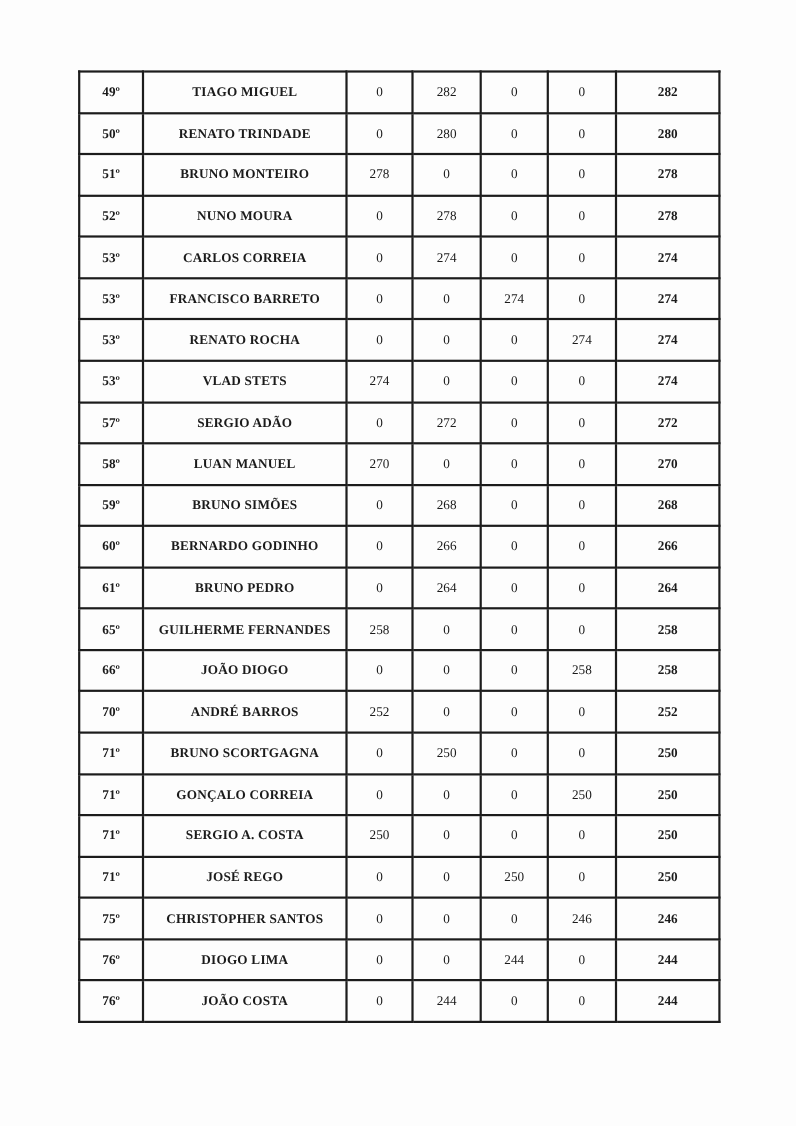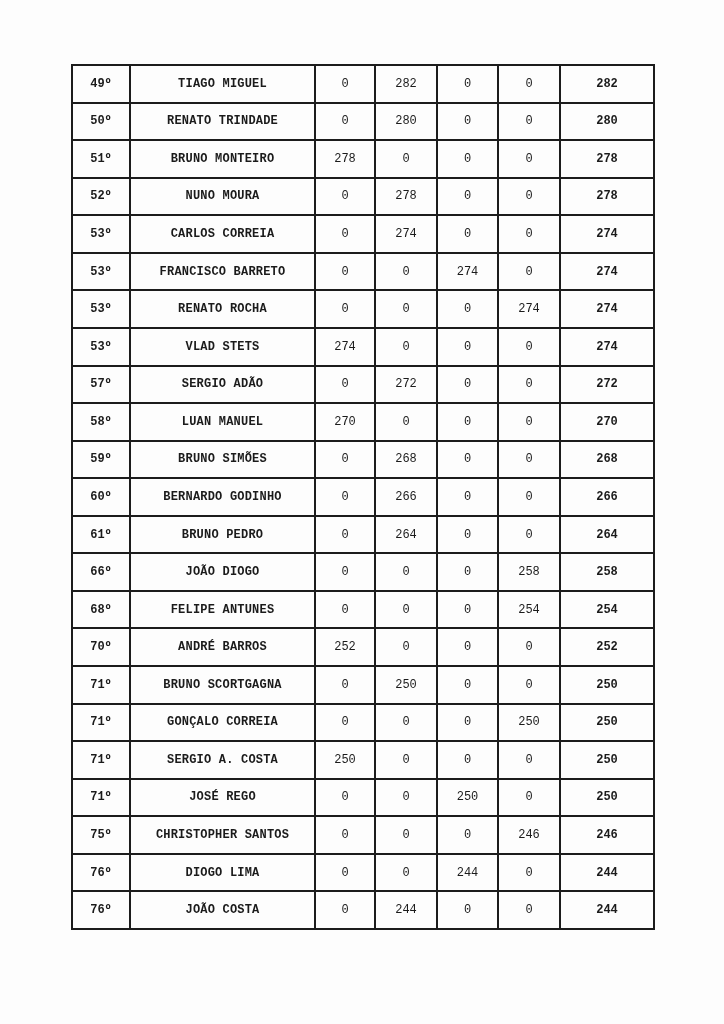--- a/index.html
+++ b/index.html
@@ -5,21 +5,21 @@
   html, body {
     margin: 0;
     padding: 0;
     background: #ffffff;
   }
   .page {
     position: relative;
     width: 724px;
     height: 1024px;
     background: #fdfdfd;
-    font-family: Liberation Mono, monospace;
+    font-family: Liberation Serif, serif;
     overflow: hidden;
   }
   table.ranking-table {
     position: absolute;
     left: 71px;
     top: 64px;
     width: 582px;
     height: 866px;
     border-collapse: collapse;
     table-layout: fixed;
@@ -165,36 +165,36 @@
         <tr>
           <td class="rank-cell">61º</td>
           <td class="name-cell">BRUNO PEDRO</td>
           <td class="num-cell">0</td>
           <td class="num-cell">264</td>
           <td class="num-cell">0</td>
           <td class="num-cell">0</td>
           <td class="total-cell">264</td>
         </tr>
         <tr>
+          <td class="rank-cell">65º</td>
+          <td class="name-cell">GUILHERME FERNANDES</td>
+          <td class="num-cell">258</td>
+          <td class="num-cell">0</td>
+          <td class="num-cell">0</td>
+          <td class="num-cell">0</td>
+          <td class="total-cell">258</td>
+        </tr>
+        <tr>
           <td class="rank-cell">66º</td>
           <td class="name-cell">JOÃO DIOGO</td>
           <td class="num-cell">0</td>
           <td class="num-cell">0</td>
           <td class="num-cell">0</td>
           <td class="num-cell">258</td>
           <td class="total-cell">258</td>
-        </tr>
-        <tr>
-          <td class="rank-cell">68º</td>
-          <td class="name-cell">FELIPE ANTUNES</td>
-          <td class="num-cell">0</td>
-          <td class="num-cell">0</td>
-          <td class="num-cell">0</td>
-          <td class="num-cell">254</td>
-          <td class="total-cell">254</td>
         </tr>
         <tr>
           <td class="rank-cell">70º</td>
           <td class="name-cell">ANDRÉ BARROS</td>
           <td class="num-cell">252</td>
           <td class="num-cell">0</td>
           <td class="num-cell">0</td>
           <td class="num-cell">0</td>
           <td class="total-cell">252</td>
         </tr>

